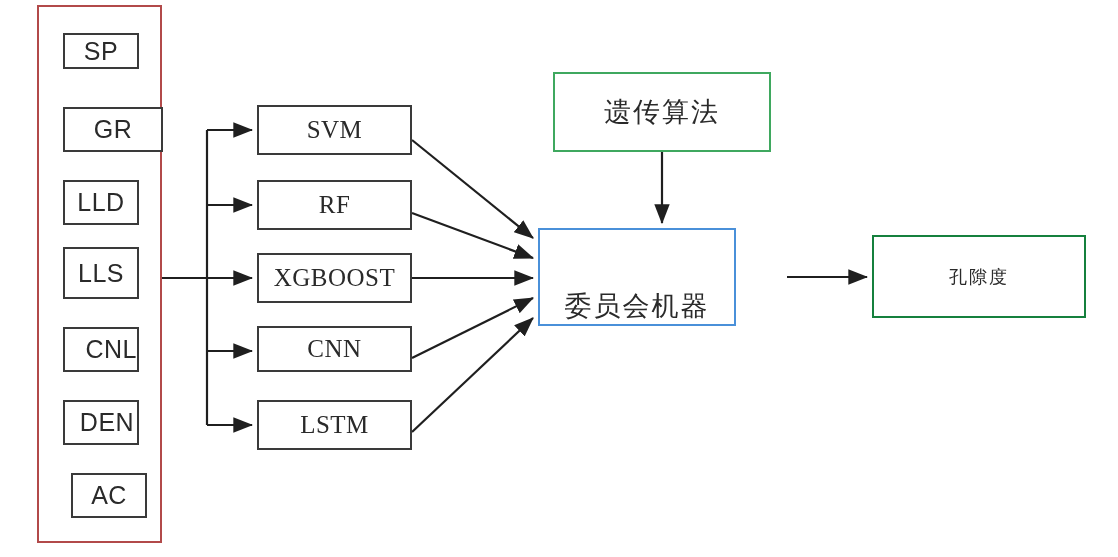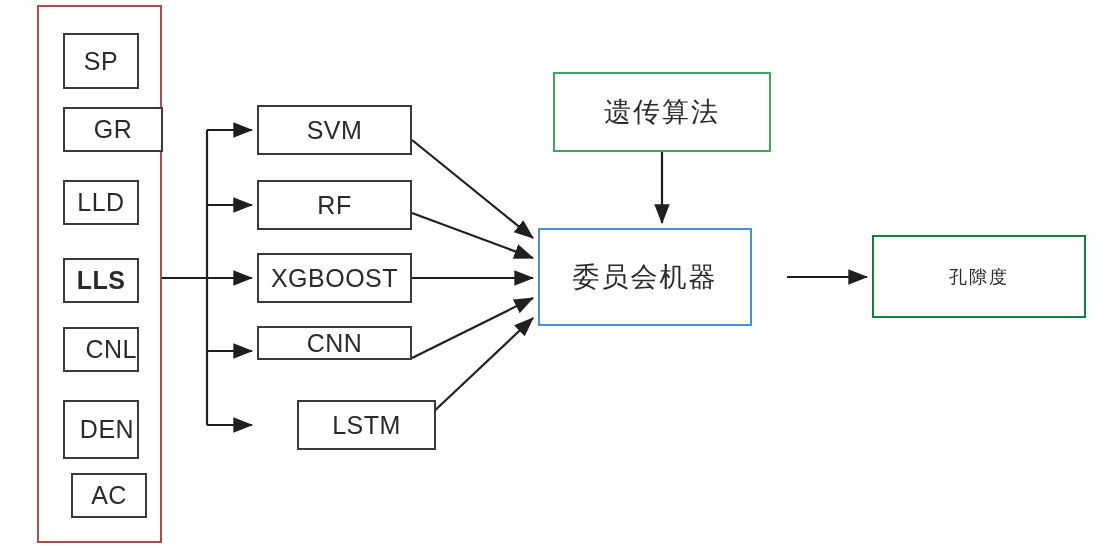--- a/index.html
+++ b/index.html
@@ -34,20 +34,21 @@
   .feature-box {
     border: 2px solid #3a3a3a;
     font-size: 25px;
     letter-spacing: 0.5px;
   }
   
   .model-box {
     border: 2px solid #3a3a3a;
     font-size: 25px;
     letter-spacing: 0.5px;
+    font-family: Liberation Serif, serif;
   }
   
   .green-box {
     border: 2px solid #3fa85f;
     font-size: 27px;
   }
   
   .blue-box {
     border: 2px solid #4a90d9;
     font-size: 27px;
@@ -128,63 +129,63 @@
       <line x1="662" y1="152" x2="662" y2="223" marker-end="url(#arrowhead)"></line>
     </g>
 
     <g>
       <line x1="787" y1="277" x2="867" y2="277" marker-end="url(#arrowhead)"></line>
     </g>
   </svg>
 
   <div class="box group-frame" style="left:37px; top:5px; width:125px; height:538px;"></div>
 
-  <div class="box feature-box" style="left:63px; top:33px; width:76px; height:56px;">
+  <div class="box feature-box" style="left:63px; top:33px; width:76px; height:36px;">
     <span>SP</span>
   </div>
   <div class="box feature-box" style="left:63px; top:107px; width:100px; height:45px;">
     <span>GR</span>
   </div>
   <div class="box feature-box" style="left:63px; top:180px; width:76px; height:45px;">
     <span>LLD</span>
   </div>
-  <div class="box feature-box" style="left:63px; top:258px; width:76px; height:45px;font-weight:bold;">
+  <div class="box feature-box" style="left:63px; top:247px; width:76px; height:52px;">
     <span>LLS</span>
   </div>
   <div class="box feature-box" style="left:63px; top:327px; width:76px; height:45px;justify-content:flex-end;">
     <span>CNL</span>
   </div>
-  <div class="box feature-box" style="left:63px; top:400px; width:76px; height:59px;padding-left:12px;">
+  <div class="box feature-box" style="left:63px; top:400px; width:76px; height:45px;padding-left:12px;">
     <span>DEN</span>
   </div>
   <div class="box feature-box" style="left:71px; top:473px; width:76px; height:45px;">
     <span>AC</span>
   </div>
 
   <div class="box model-box" style="left:257px; top:105px; width:155px; height:50px;">
     <span>SVM</span>
   </div>
   <div class="box model-box" style="left:257px; top:253px; width:155px; height:50px;">
     <span>XGBOOST</span>
   </div>
   <div class="box model-box" style="left:257px; top:180px; width:155px; height:50px;">
     <span>RF</span>
   </div>
-  <div class="box model-box" style="left:257px; top:326px; width:155px; height:34px;">
+  <div class="box model-box" style="left:257px; top:326px; width:155px; height:46px;">
     <span>CNN</span>
   </div>
-  <div class="box model-box" style="left:257px; top:400px; width:139px; height:50px;margin-left:40px;">
+  <div class="box model-box" style="left:257px; top:400px; width:155px; height:50px;">
     <span>LSTM</span>
   </div>
 
   <div class="box green-box" style="left:553px; top:72px; width:218px; height:80px;">
     <span class="cjk">遗传算法</span>
   </div>
 
-  <div class="box blue-box" style="left:538px; top:228px; width:214px; height:98px;">
+  <div class="box blue-box" style="left:538px; top:228px; width:198px; height:98px;align-items:flex-end;">
     <span class="cjk">委员会机器</span>
   </div>
 
   <div class="box red-box" style="left:872px; top:235px; width:214px; height:83px;">
     <span class="cjk">孔隙度</span>
   </div>
 
 </div>
 
 </body></html>

